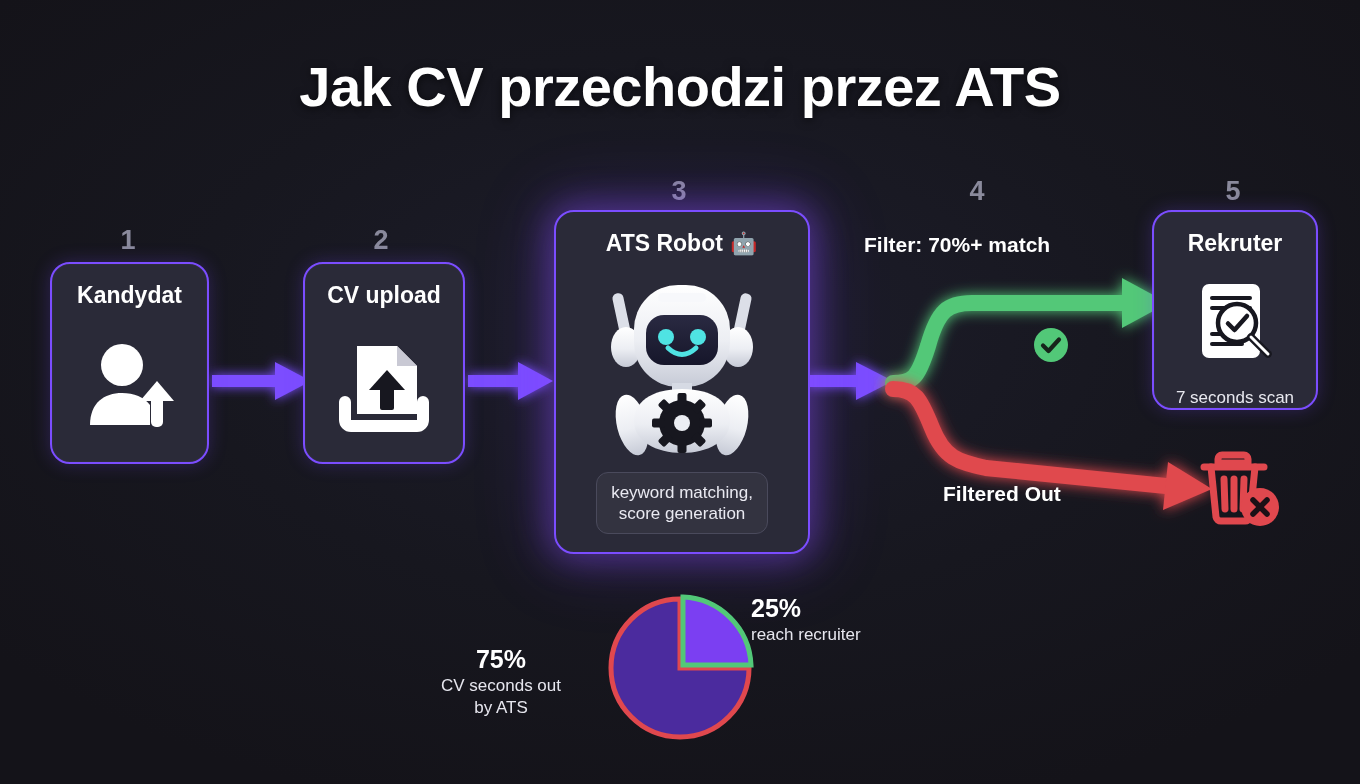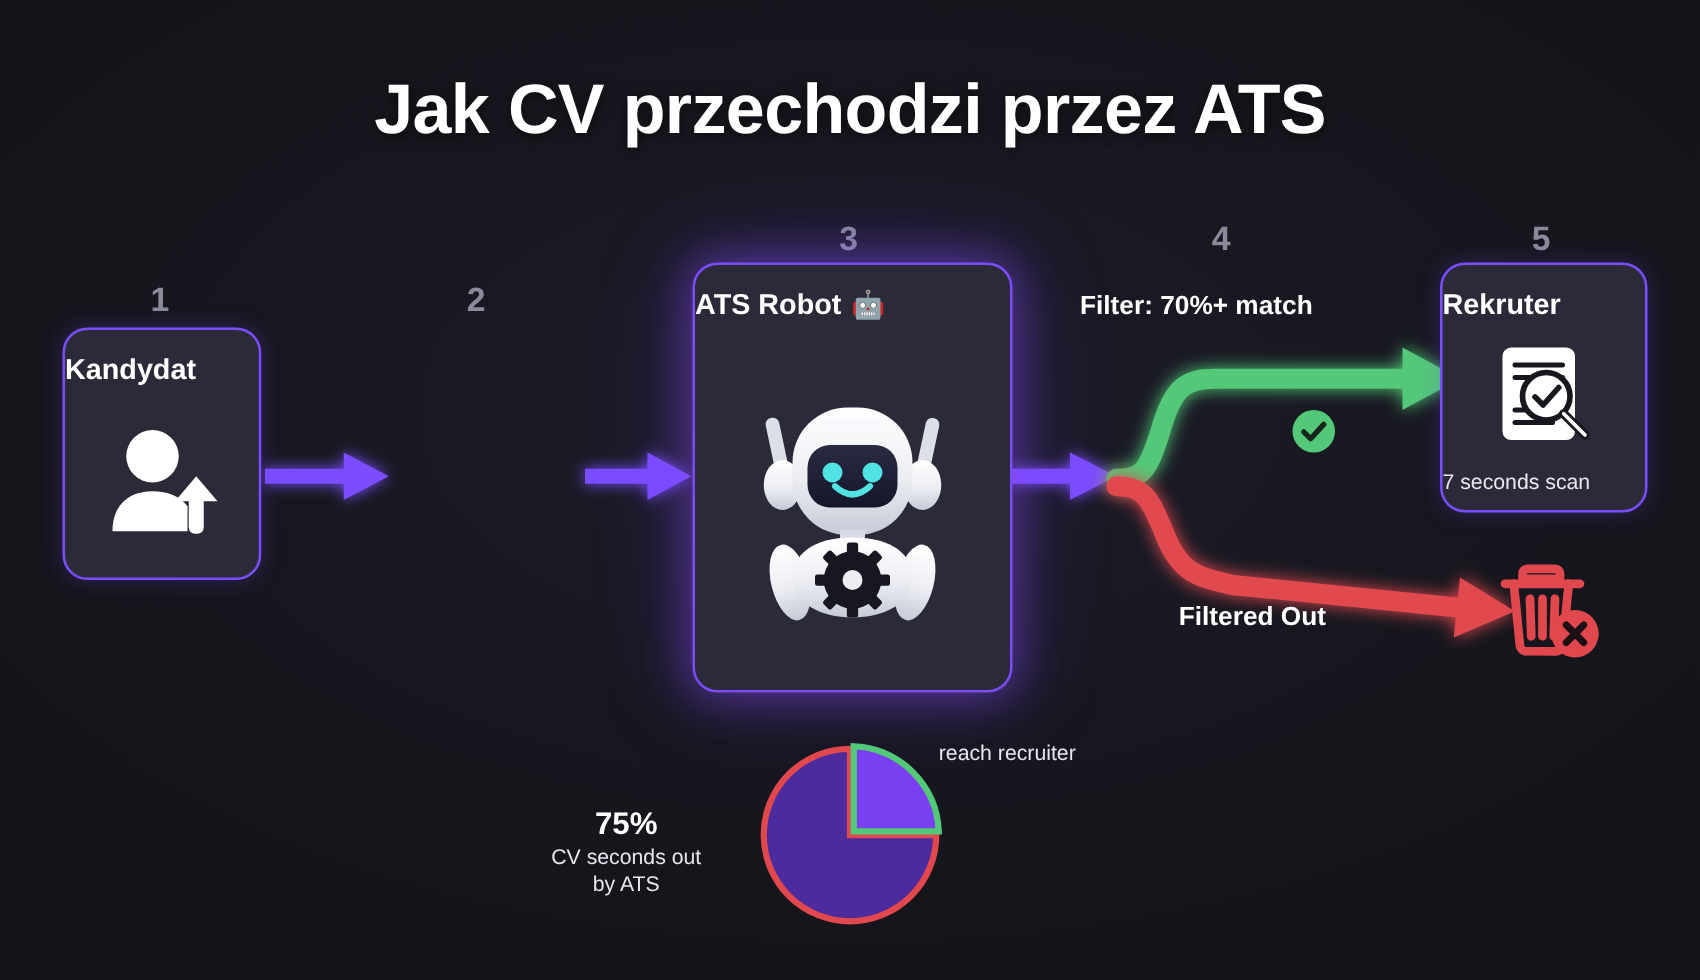--- a/index.html
+++ b/index.html
@@ -43,38 +43,38 @@
 
   
   .card {
     position: absolute;
     background: #2a2a38;
     border: 2px solid #7b4dff;
     border-radius: 20px;
     box-shadow: 0 0 18px rgba(123,77,255,.25), inset 0 0 0 1px rgba(255,255,255,.02);
     display: flex;
     flex-direction: column;
+    align-items: center;
   }
   .card.glow {
     box-shadow: 0 0 34px 6px rgba(140,80,255,.42), 0 0 70px 12px rgba(120,60,255,.18);
   }
   .card-title {
     font-size: 23px;
     font-weight: bold;
     color: #ffffff;
     margin-top: 18px;
     white-space: nowrap;
     display: flex;
     align-items: center;
     gap: 8px;
   }
   .card-sub {
     font-size: 17px;
     color: #e8e8ef;
-    margin-bottom: 12px;
   }
   .pill {
     border: 1.5px solid #4a4a5c;
     background: rgba(255,255,255,.045);
     border-radius: 12px;
     padding: 9px 14px;
     font-size: 17px;
     line-height: 1.25;
     text-align: center;
     color: #e9e9f1;
@@ -182,20 +182,36 @@
         <circle cx="40" cy="22" r="21" fill="#ffffff"></circle>
         <path d="M8 82 C8 60 22 50 40 50 C52 50 62 54 68 62 L68 82 Z" fill="#ffffff"></path>
         <g fill="#ffffff">
           <rect x="69" y="52" width="12" height="32" rx="5"></rect>
           <polygon points="75,38 92,58 58,58"></polygon>
         </g>
       </svg>
     </div>
   </div>
 
+  <div class="card" style="left:303px; top:262px; width:158px; height:198px;">
+    <div class="card-title">
+      <span>CV upload</span>
+    </div>
+    <div class="icon-wrap">
+      <svg width="94" height="92" viewBox="0 0 94 92">
+        <path d="M20 6 H60 L80 26 V74 H20 Z" fill="#ffffff"></path>
+        <path d="M60 6 L80 26 H60 Z" fill="#c9c9d4"></path>
+        <g fill="#17171f">
+          <rect x="43" y="44" width="14" height="26" rx="2"></rect>
+          <polygon points="50,30 68,50 32,50"></polygon>
+        </g>
+        <path d="M8 62 V80 a6 6 0 0 0 6 6 H80 a6 6 0 0 0 6 -6 V62" fill="none" stroke="#ffffff" stroke-width="12" stroke-linecap="round"></path>
+      </svg>
+    </div>
+  </div>
 
   <div class="card glow" style="left:554px; top:210px; width:252px; height:340px;">
     <div class="card-title">
       <span>ATS Robot</span>
       <span style="font-size:22px">🤖</span>
     </div>
     <div class="icon-wrap">
       <svg width="168" height="178" viewBox="0 0 168 178">
         <defs>
           <linearGradient id="rbody" x1="0" y1="0" x2="0" y2="1">
@@ -238,20 +254,24 @@
             <rect x="-30" y="-4.5" width="13" height="9" rx="2"></rect>
             <rect x="17" y="-4.5" width="13" height="9" rx="2"></rect>
             <rect x="-4.5" y="-30" width="9" height="13" rx="2" transform="rotate(45)"></rect>
             <rect x="-4.5" y="17" width="9" height="13" rx="2" transform="rotate(45)"></rect>
             <rect x="-30" y="-4.5" width="13" height="9" rx="2" transform="rotate(45)"></rect>
             <rect x="17" y="-4.5" width="13" height="9" rx="2" transform="rotate(45)"></rect>
           </g>
           <circle r="8" fill="#eceef3"></circle>
         </g>
       </svg>
+    </div>
+    <div class="pill">
+      <span>keyword matching,</span><br>
+      <span>score generation</span>
     </div>
   </div>
 
   <div class="flow-label" style="left:864px; top:233px;">Filter: 70%+ match</div>
 
   <div style="position:absolute;left:1032px;top:326px;">
     <svg width="38" height="38" viewBox="0 0 38 38">
       <circle cx="19" cy="19" r="17" fill="#52c878"></circle>
       <path d="M11 19.5 L16.5 25 L27 13.5" stroke="#17241b" stroke-width="4.2" fill="none" stroke-linecap="round" stroke-linejoin="round"></path>
     </svg>
@@ -306,16 +326,17 @@
     <path d="M 78 72 L 78 4 A 71 71 0 0 1 146 72 L 78 72 Z" fill="#7b3ff2" stroke="#52c878" stroke-width="5"></path>
   </svg>
 
   <div class="pie-label left" style="left:420px; top:643px; width:162px;">
     <span class="big">75%</span>
     <span>CV seconds out</span><br>
     <span>by ATS</span>
   </div>
 
   <div class="pie-label right" style="left:751px; top:592px; width:200px;">
+    <span class="big">25%</span>
     <span>reach recruiter</span>
   </div>
 
 </div>
 
 </body></html>

